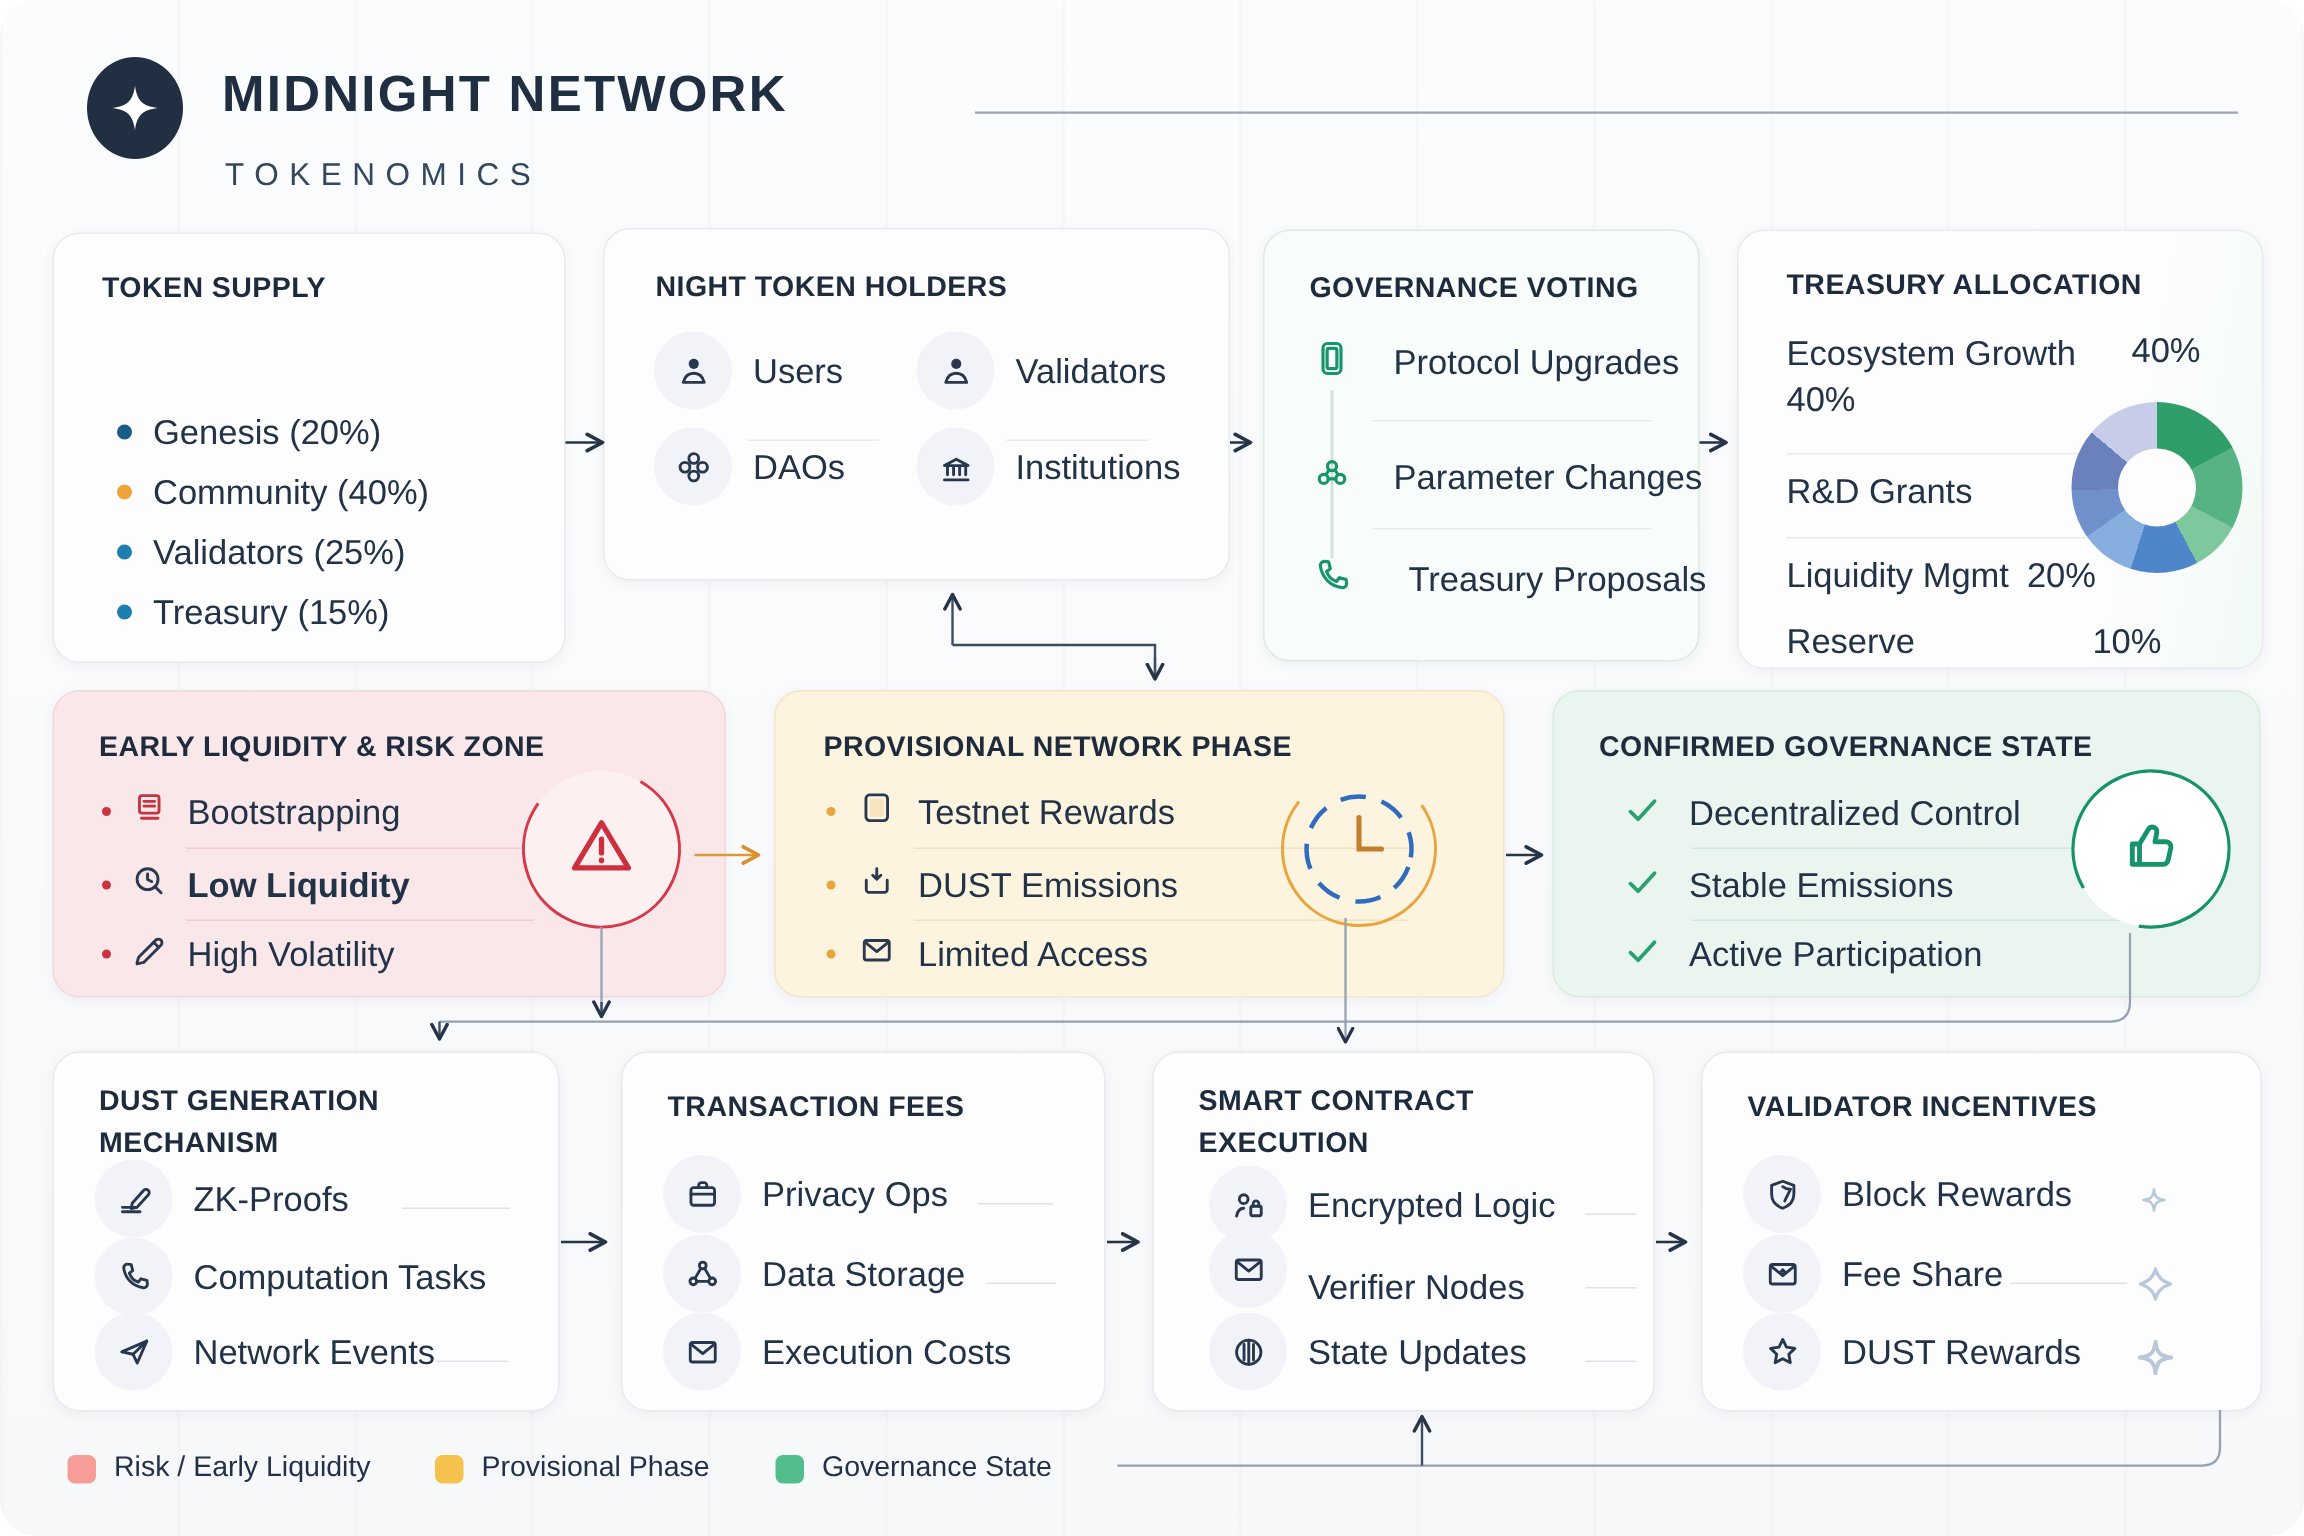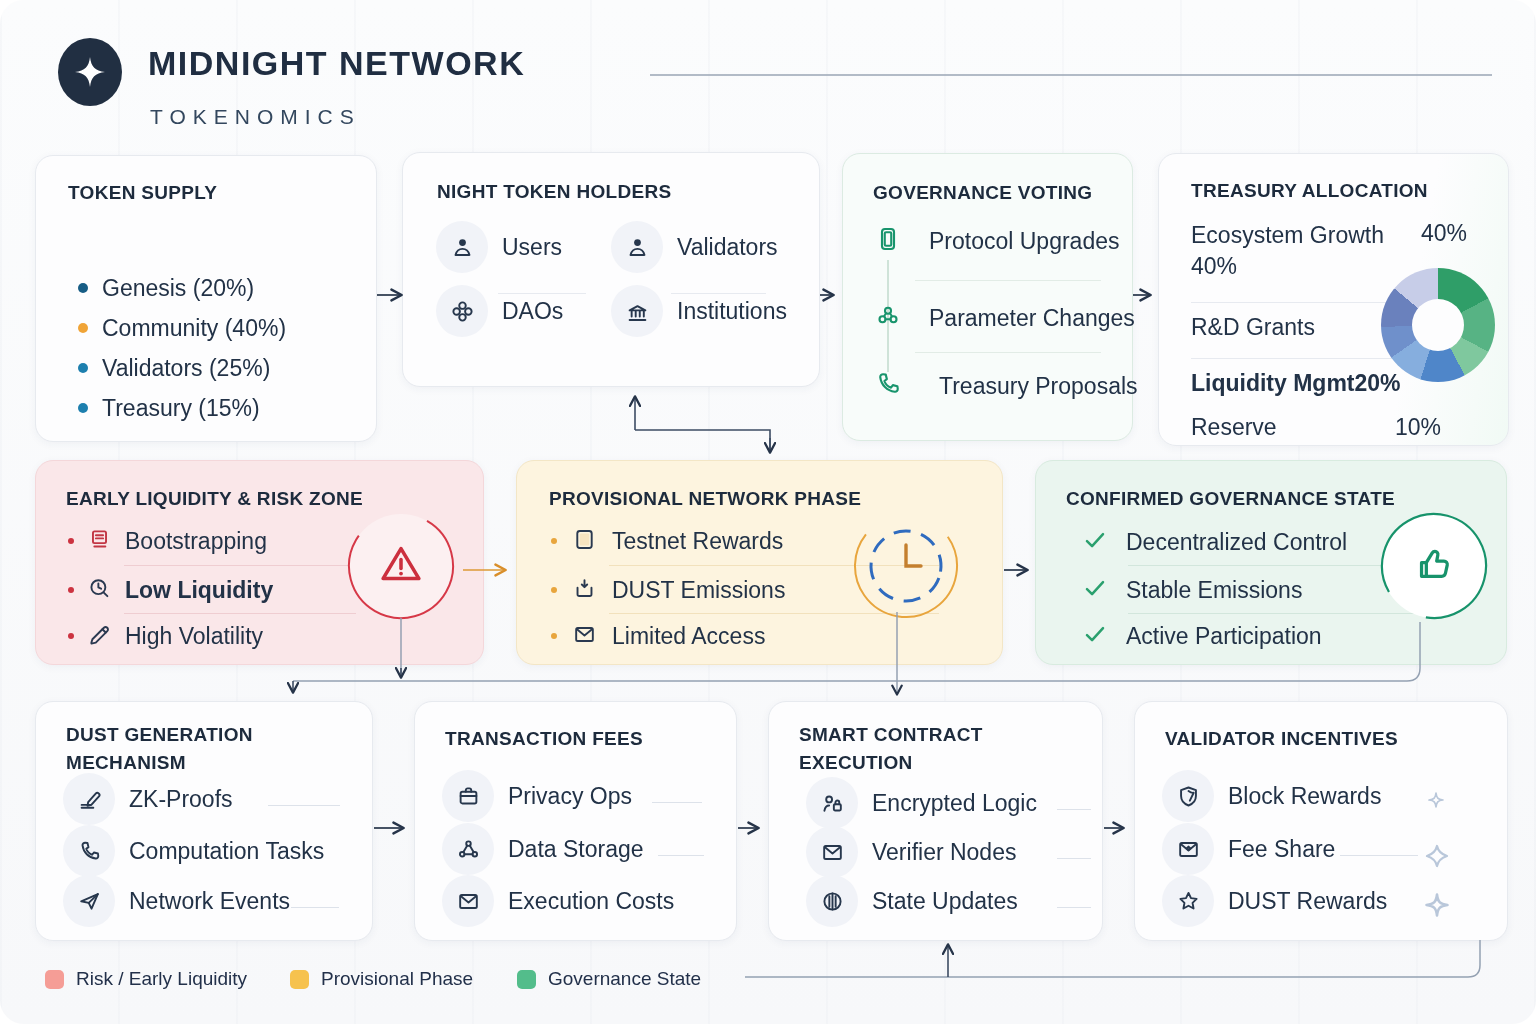--- a/index.html
+++ b/index.html
@@ -259,21 +259,21 @@
     </div>
   </div>
 
   <div class="card mintside" style="left:1158px;top:153px;width:349px;height:291px;">
     <div class="card-title" style="left:32px;top:26px;">TREASURY ALLOCATION</div>
     <div class="abs item-label" style="left:32px;top:66px;width:200px;white-space:normal;line-height:31px;">Ecosystem Growth 40%</div>
     <div class="abs item-label" style="left:262px;top:66px;width:58px;text-align:left;font-weight:400;">40%</div>
     <div class="divider" style="left:32px;top:148px;width:258px;"></div>
     <div class="abs item-label" style="left:32px;top:160px;">R&amp;D Grants</div>
     <div class="divider" style="left:32px;top:204px;width:248px;"></div>
-    <div class="abs" style="left:32px;top:216px;display:flex;font-weight:bold;">
+    <div class="abs" style="left:32px;top:216px;display:flex;gap:12px;">
       <span class="item-label">Liquidity Mgmt</span>
       <span class="item-label">20%</span>
     </div>
     <div class="abs" style="left:32px;top:260px;width:250px;display:flex;justify-content:space-between;">
       <span class="item-label">Reserve</span>
       <span class="item-label">10%</span>
     </div>
     <div class="donut" style="left: 222px; top: 114px; background: conic-gradient(rgb(47, 158, 104) 0deg, rgb(47, 158, 104) 62deg, rgb(87, 179, 132) 62deg, rgb(87, 179, 132) 118deg, rgb(127, 200, 158) 118deg, rgb(127, 200, 158) 152deg, rgb(79, 134, 201) 152deg, rgb(79, 134, 201) 198deg, rgb(134, 174, 222) 198deg, rgb(134, 174, 222) 235deg, rgb(111, 144, 203) 235deg, rgb(111, 144, 203) 268deg, rgb(106, 129, 189) 268deg, rgb(106, 129, 189) 310deg, rgb(199, 205, 232) 310deg, rgb(199, 205, 232) 360deg);"></div>
   </div>
 
@@ -444,21 +444,21 @@
     <div class="card-title" style="left:30px;top:50px;">EXECUTION</div>
     <div class="item-row" style="left:37px;top:81px;">
       <span class="icircle">
           <svg class="ic" width="27" height="27">
             <use href="#sym-personlock"></use>
           </svg>
         </span>
       <span class="item-label">Encrypted Logic</span>
     </div>
     <div class="stub" style="left:288px;top:107px;width:34px;"></div>
-    <div class="item-row" style="left:37px;top:130px;">
+    <div class="item-row" style="left:37px;top:130px;align-items:flex-end;">
       <span class="icircle">
           <svg class="ic" width="27" height="27">
             <use href="#sym-envelope"></use>
           </svg>
         </span>
       <span class="item-label">Verifier Nodes</span>
     </div>
     <div class="stub" style="left:288px;top:156px;width:34px;"></div>
     <div class="item-row" style="left:37px;top:179px;">
       <span class="icircle">

